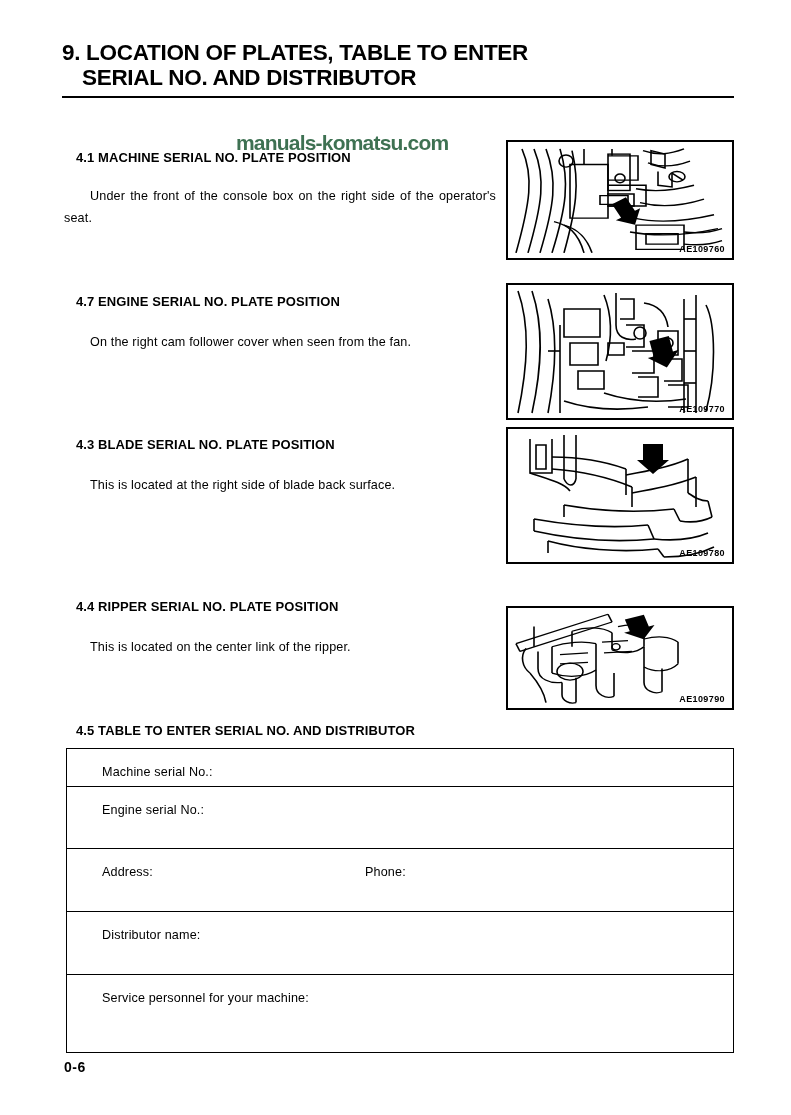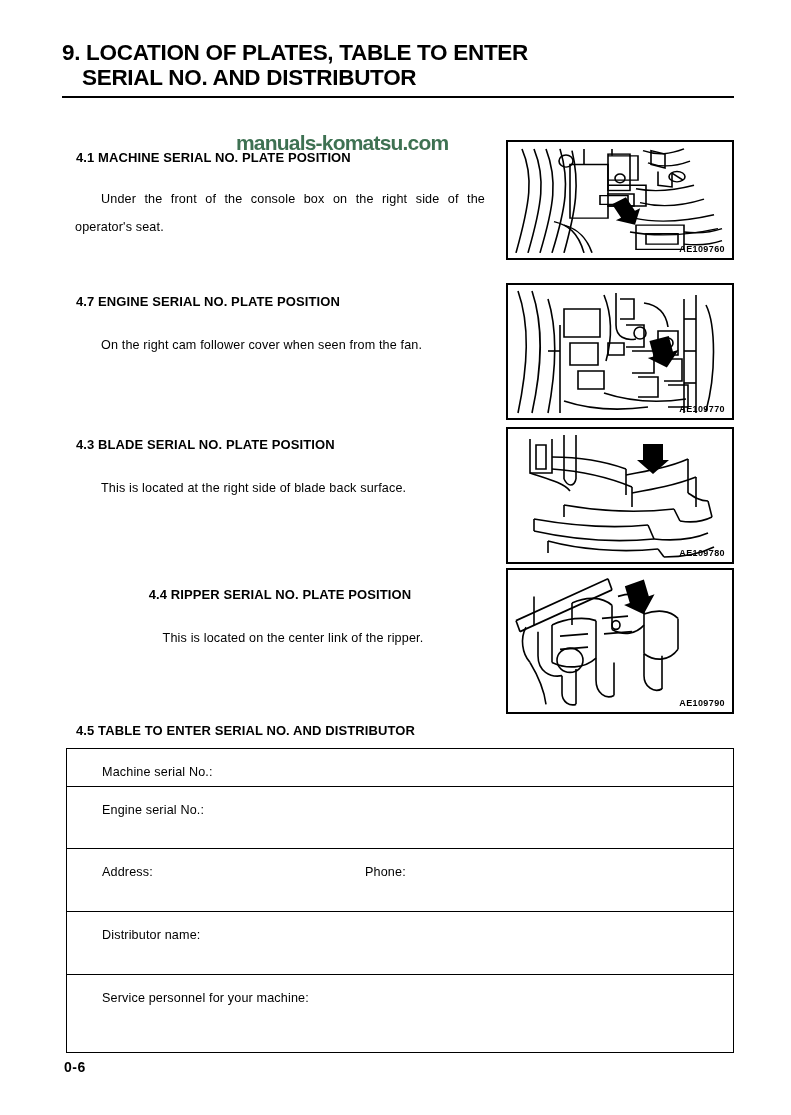--- a/index.html
+++ b/index.html
@@ -51,22 +51,22 @@
   }
   .section-heading {
     font-size: 13px;
     font-weight: bold;
     letter-spacing: 0.1px;
     white-space: nowrap;
     margin: 12px;
   }
   .section-body {
     font-size: 12.6px;
-    line-height: 28px;
-    margin: 11px;
+    line-height: 22px;
+    margin: 0;
     letter-spacing: 0.15px;
   }
   .section-body.justify {
     text-align: justify;
     text-indent: 26px;
   }
   .section-body.indent {
     padding-left: 26px;
   }
 
@@ -163,21 +163,21 @@
   <div class="section" style="top:282px;">
     <p class="section-heading">4.7  ENGINE SERIAL NO. PLATE POSITION</p>
     <p class="section-body indent" style="margin-top:22px;">On the right cam follower cover when seen from the fan.</p>
   </div>
 
   <div class="section" style="top:425px;">
     <p class="section-heading">4.3  BLADE SERIAL NO. PLATE POSITION</p>
     <p class="section-body indent" style="margin-top:22px;">This is located at the right side of blade back surface.</p>
   </div>
 
-  <div class="section" style="top:575px;text-align:center;">
+  <div class="section" style="top:587px;">
     <p class="section-heading">4.4  RIPPER SERIAL NO. PLATE POSITION</p>
     <p class="section-body indent" style="margin-top:22px;">This is located on the center link of the ripper.</p>
   </div>
 
   <div id="watermark">manuals-komatsu.com</div>
 
   <div class="figure" style="top:140px; height:120px;">
     <svg viewBox="0 0 224 134" preserveAspectRatio="none">
       <g fill="none" stroke="#000" stroke-width="1.6">
         <path d="M14 8 C 26 40, 22 70, 8 128"></path>
@@ -286,21 +286,21 @@
         <path d="M172 92 C 184 94, 196 92, 204 88"></path>
         <path d="M200 72 L204 88"></path>
         <path d="M146 110 C 166 112, 186 110, 200 104"></path>
         <path d="M156 128 C 176 128, 194 124, 206 118"></path>
       </g>
       <path d="M130 20 L146 20 L146 14 L160 30 L146 46 L146 40 L130 40 Z" transform="rotate(90 145 30) translate(0 0)" fill="#000" stroke="none"></path>
     </svg>
     <span class="figure-code">AE109780</span>
   </div>
 
-  <div class="figure" style="top:568px; height:146px;text-decoration:underline;">
+  <div class="figure" style="top:606px; height:104px;text-decoration:underline;">
     <svg viewBox="0 0 224 129" preserveAspectRatio="none">
       <g fill="none" stroke="#000" stroke-width="1.6">
         <path d="M8 46 L100 8"></path>
         <path d="M12 56 L104 18"></path>
         <path d="M8 46 L12 56"></path>
         <path d="M100 8 L104 18"></path>
         <path d="M26 24 L26 50"></path>
         <path d="M18 52 C 12 62, 14 76, 22 84"></path>
         <path d="M30 56 L30 78 C 30 92, 42 98, 54 96"></path>
         <path d="M44 50 L44 84"></path>

